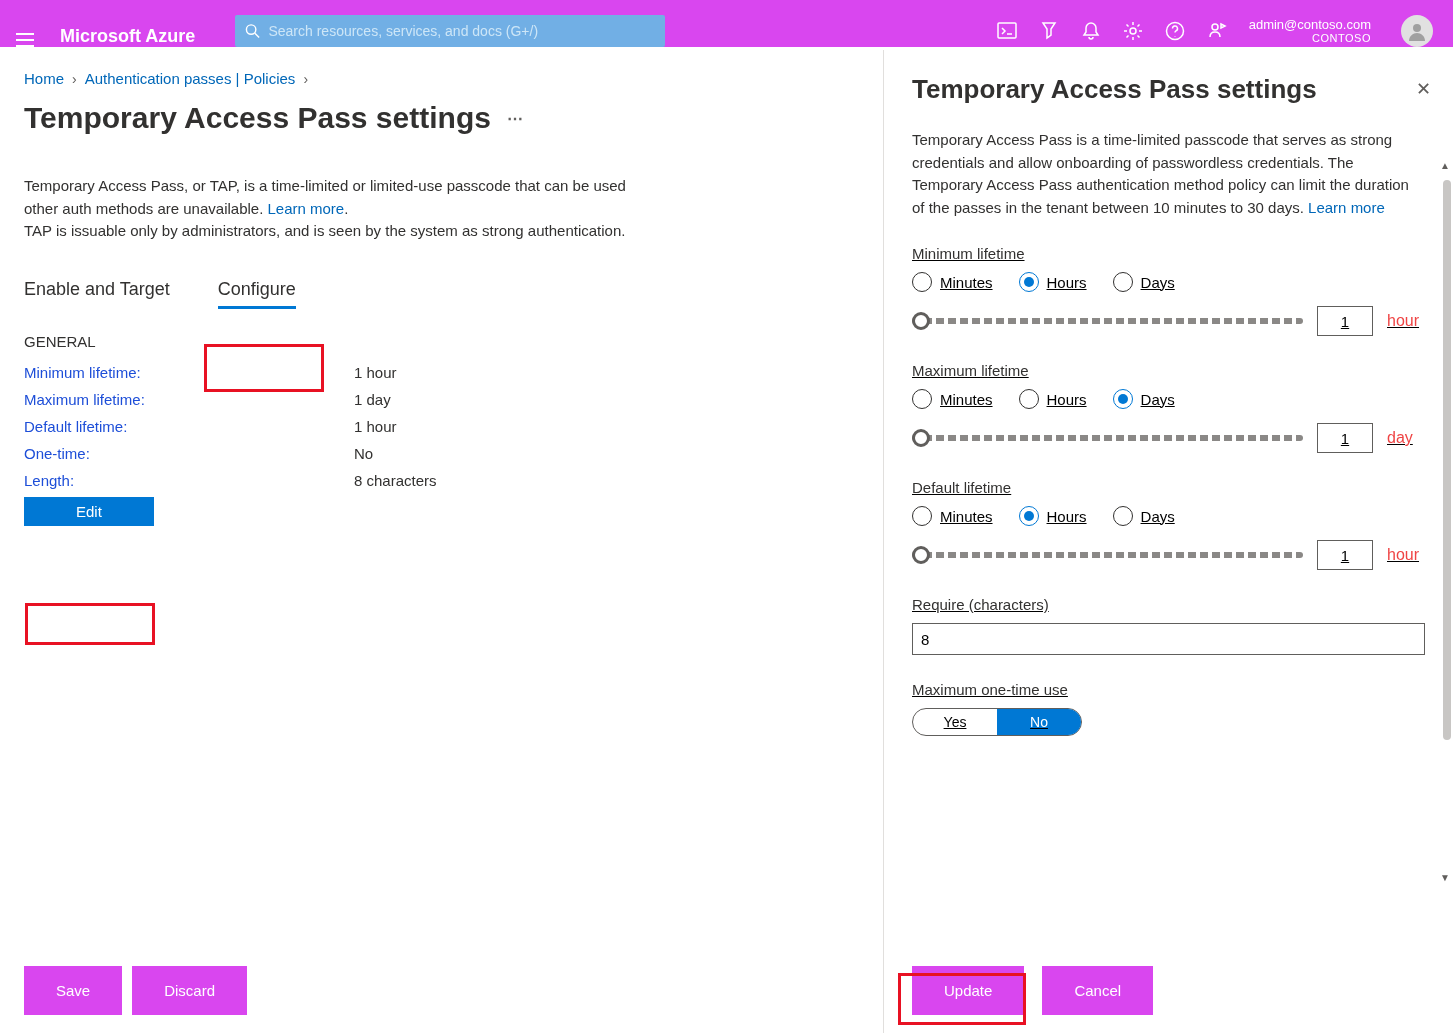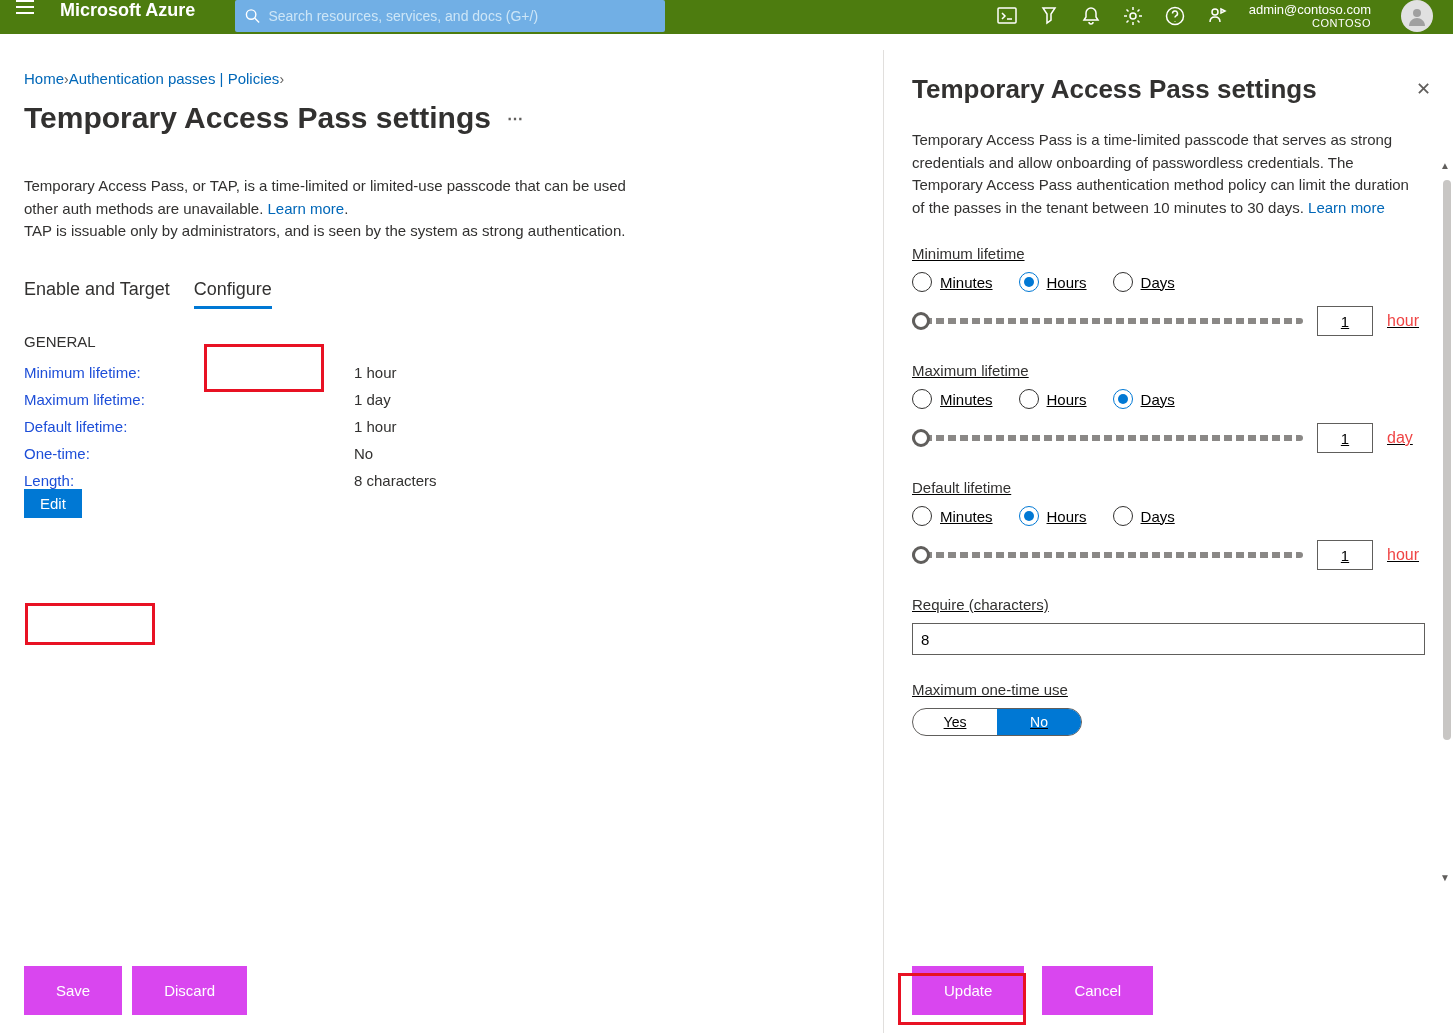--- a/index.html
+++ b/index.html
@@ -1,50 +1,50 @@
 <!DOCTYPE html>
 <html><head>
 <meta charset="utf-8">
 <style>
   * { box-sizing: border-box; margin: 0; padding: 0; font-family: "Segoe UI", -apple-system, sans-serif; }
   body { width: 1453px; height: 1033px; overflow: hidden; position: relative; background: #fff; }
   
   
-  .topbar { height: 34px; background: #4d7c0f; display: flex; align-items: flex-start; color: #fff; }
+  .topbar { height: 47px; background: #d946ef; display: flex; align-items: flex-end; color: #fff; }
   .hamburger { width: 50px; display:flex; align-items:center; justify-content:center; cursor:pointer; }
   .brand { font-size: 18px; font-weight: 600; margin-left: 10px; margin-right: 40px; }
   .searchbox { flex: 0 0 430px; height: 32px; background: #71afe5; border-radius: 2px; display:flex; align-items:center; padding: 0 10px; }
   .searchbox input { background: transparent; border: none; outline: none; color: #fff; font-size: 14px; margin-left: 8px; width: 100%; }
   .searchbox input::placeholder { color: #cde6f7; }
   .topicons { margin-left: auto; display:flex; align-items:center; gap: 22px; padding: 0 20px; }
   .topicons .icon { width: 20px; height: 20px; display:flex; align-items:center; justify-content:center; cursor:pointer; }
   .account { display:flex; flex-direction:column; align-items:flex-end; line-height:1.2; font-size: 13px; margin-right: 8px; }
   .account .tenant { font-size: 11px; letter-spacing: 0.5px; }
   .avatar { width: 32px; height: 32px; border-radius: 50%; background: #e1e1e1; display:flex; align-items:center; justify-content:center; }
 
   
   .page { position: absolute; top: 50px; left: 0; right: 0; bottom: 0; padding: 20px 24px; }
-  .breadcrumb { font-size: 15px; color: #0067b8; display:flex; align-items:center; gap: 0; margin-bottom: 14px; }
+  .breadcrumb { font-size: 15px; color: #0067b8; display:flex; align-items:center; gap: 8px; margin-bottom: 14px; }
   .breadcrumb a { color: #0067b8; text-decoration: none; cursor:pointer; }
   .breadcrumb .sep { color: #605e5c; font-size: 14px; }
   h1.page-title { font-size: 30px; font-weight: 600; color: #323130; margin-bottom: 24px; display:flex; align-items:center; gap:16px;}
   .page-title .more { font-size: 16px; color: #605e5c; cursor:pointer; }
   .desc { font-size: 15px; color: #323130; line-height: 1.5; max-width: 720px; }
   .desc a { color: #0067b8; text-decoration: none; }
   .desc2 { margin-top: 2px; font-size: 15px; color:#323130; }
 
-  .tabs { display:flex; gap: 24px; margin-top: 34px; font-size: 18px; }
+  .tabs { display:flex; gap: 48px; margin-top: 34px; font-size: 18px; }
   .tab { padding: 6px 0; cursor:pointer; color:#323130; }
   .tab.active { border-bottom: 3px solid #0078d4; font-weight: 400; }
 
   .section-label { margin-top: 24px; font-size: 15px; color:#323130; }
   .kv { margin-top: 14px; display:grid; grid-template-columns: 330px 1fr; row-gap: 10px; font-size: 15px; }
   .kv .k { color:#1d4ed8; }
   .kv .v { color:#323130; }
-  .edit-btn { margin-top: 0; background: #0078d4; color:#fff; border:none; padding: 6px 16px; font-size: 15px; cursor:pointer; }
+  .edit-btn { margin-top: 8px; background: #0078d4; color:#fff; border:none; padding: 6px 52px; font-size: 15px; cursor:pointer; }
 
   .page-footer { position:absolute; bottom: 18px; left: 24px; display:flex; gap: 10px; }
   .btn-primary { background:#d946ef; color:#fff; border:none; padding: 16px 32px; font-size: 15px; cursor:pointer; }
 
   
   .red-box { position:absolute; border: 3px solid #e81123; pointer-events:none; }
 
   
   .panel { position:absolute; top:50px; right:0; width: 570px; bottom:0; background:#fff; border-left:1px solid #e1dfdd; padding: 24px 28px 24px 28px; overflow-y: auto; }
   .panel h2 { font-size: 26px; font-weight: 600; color:#323130; }

